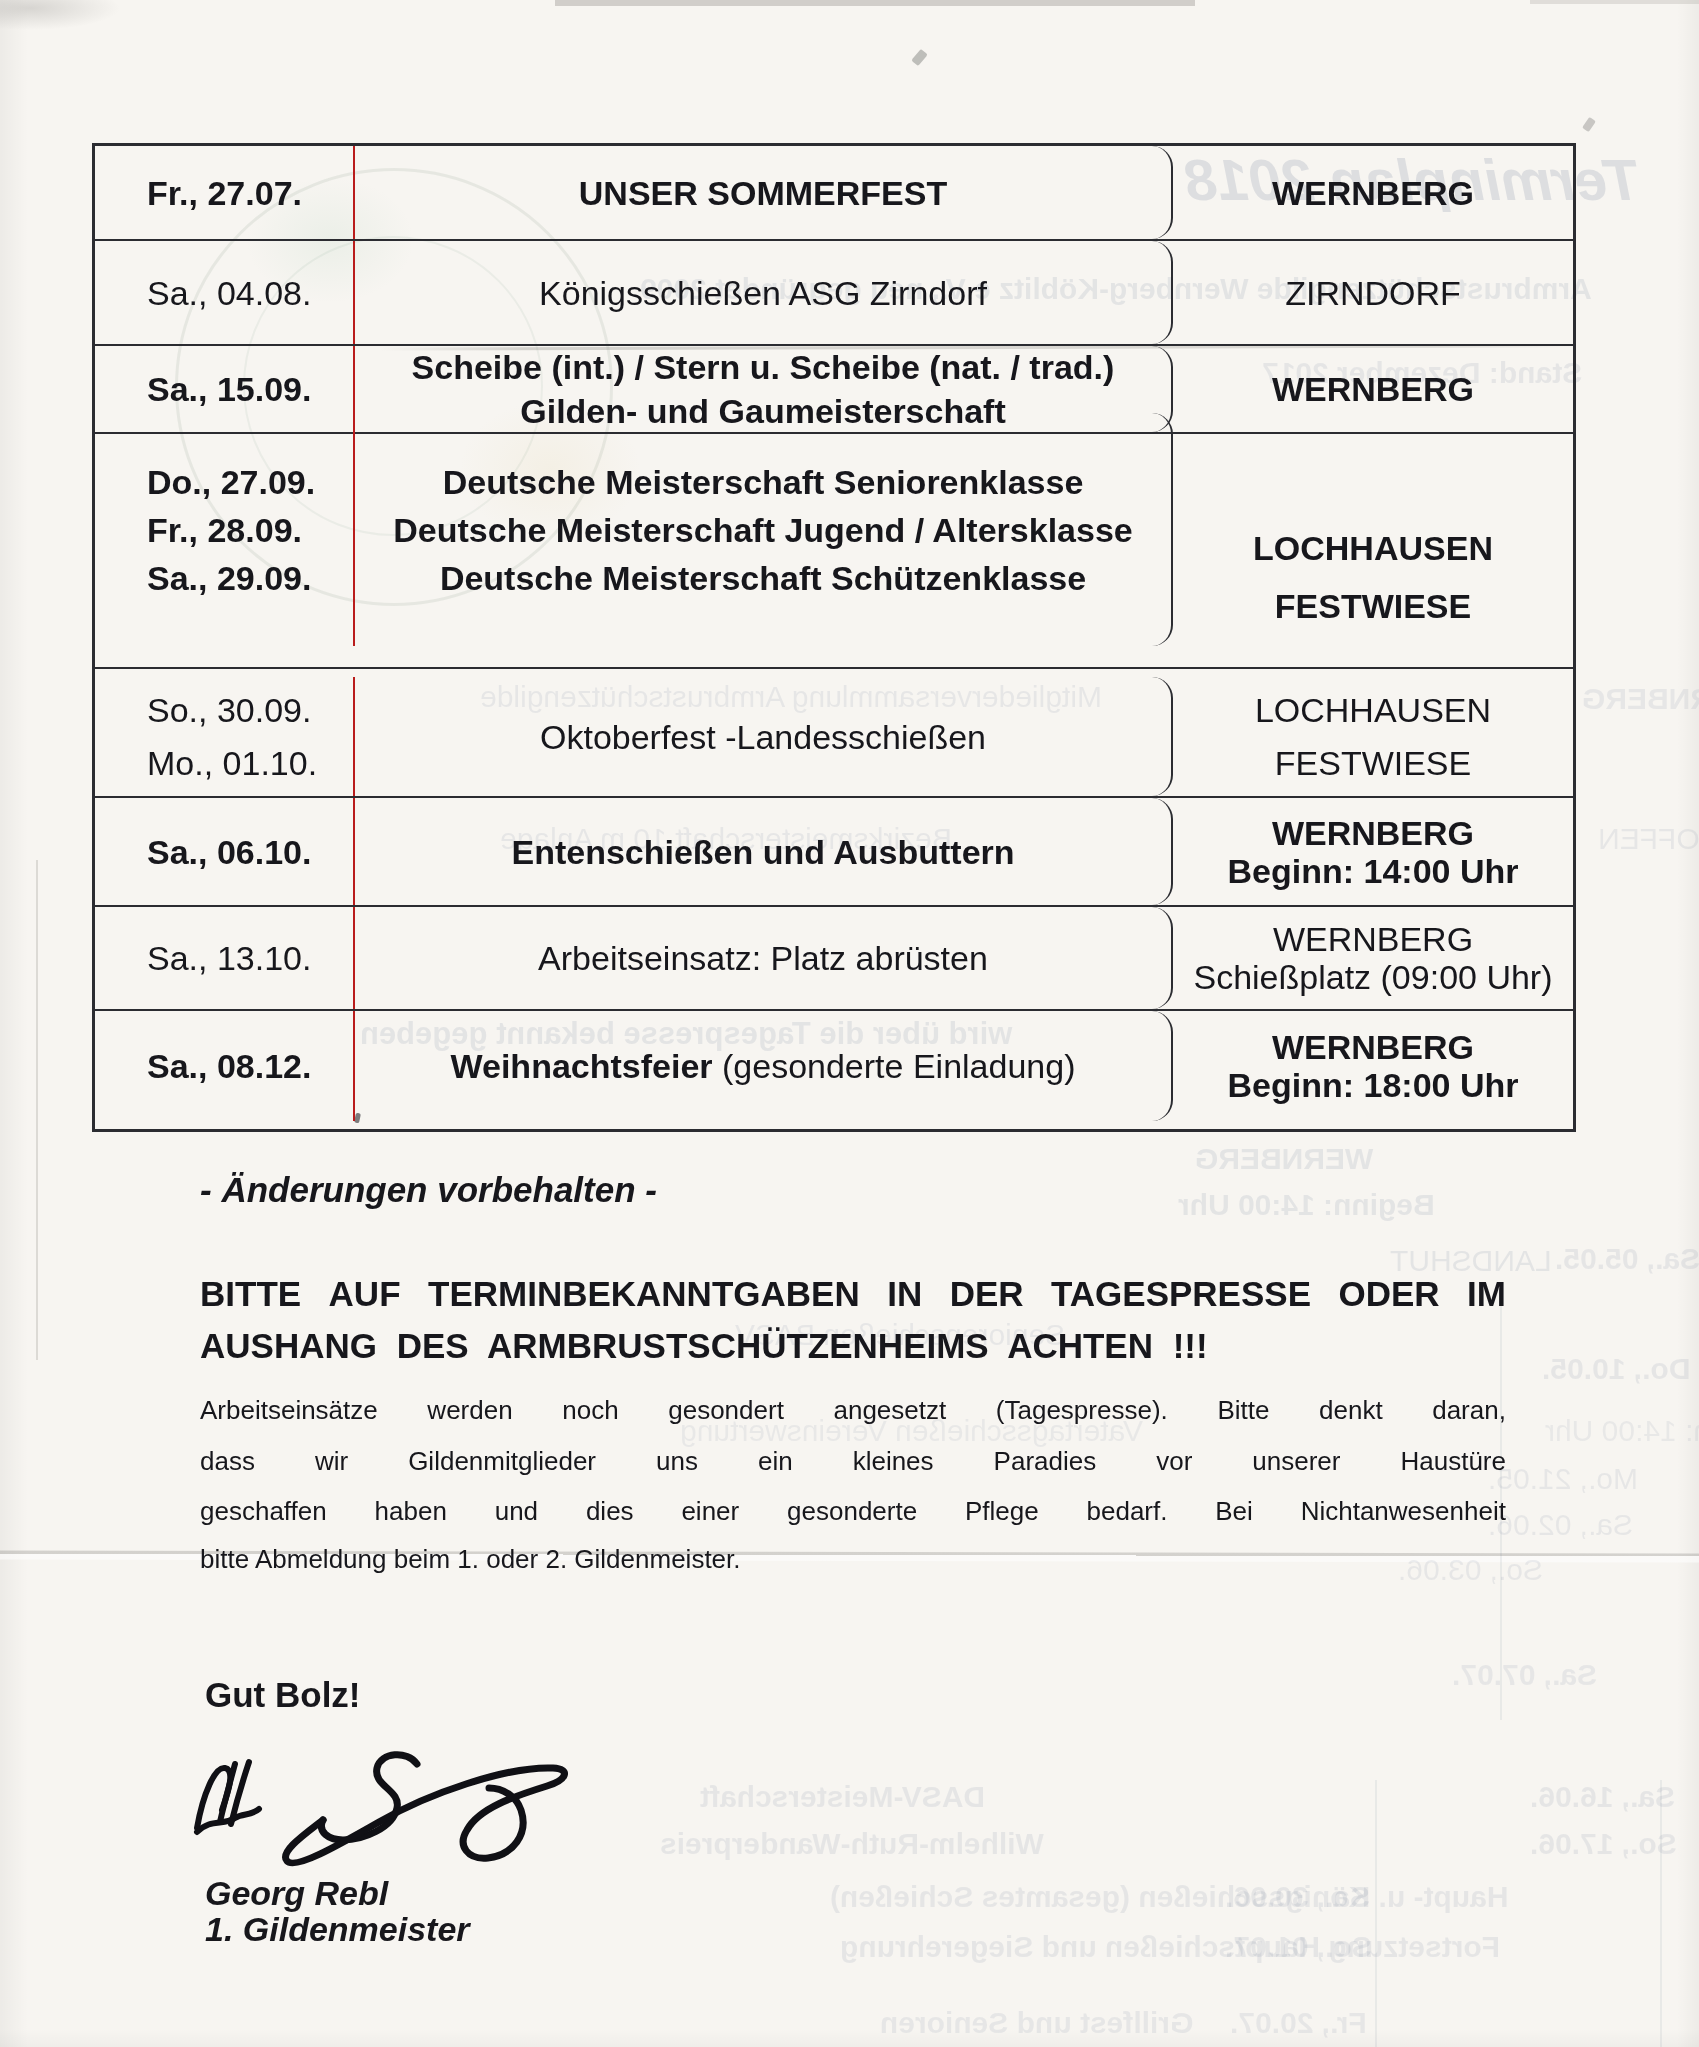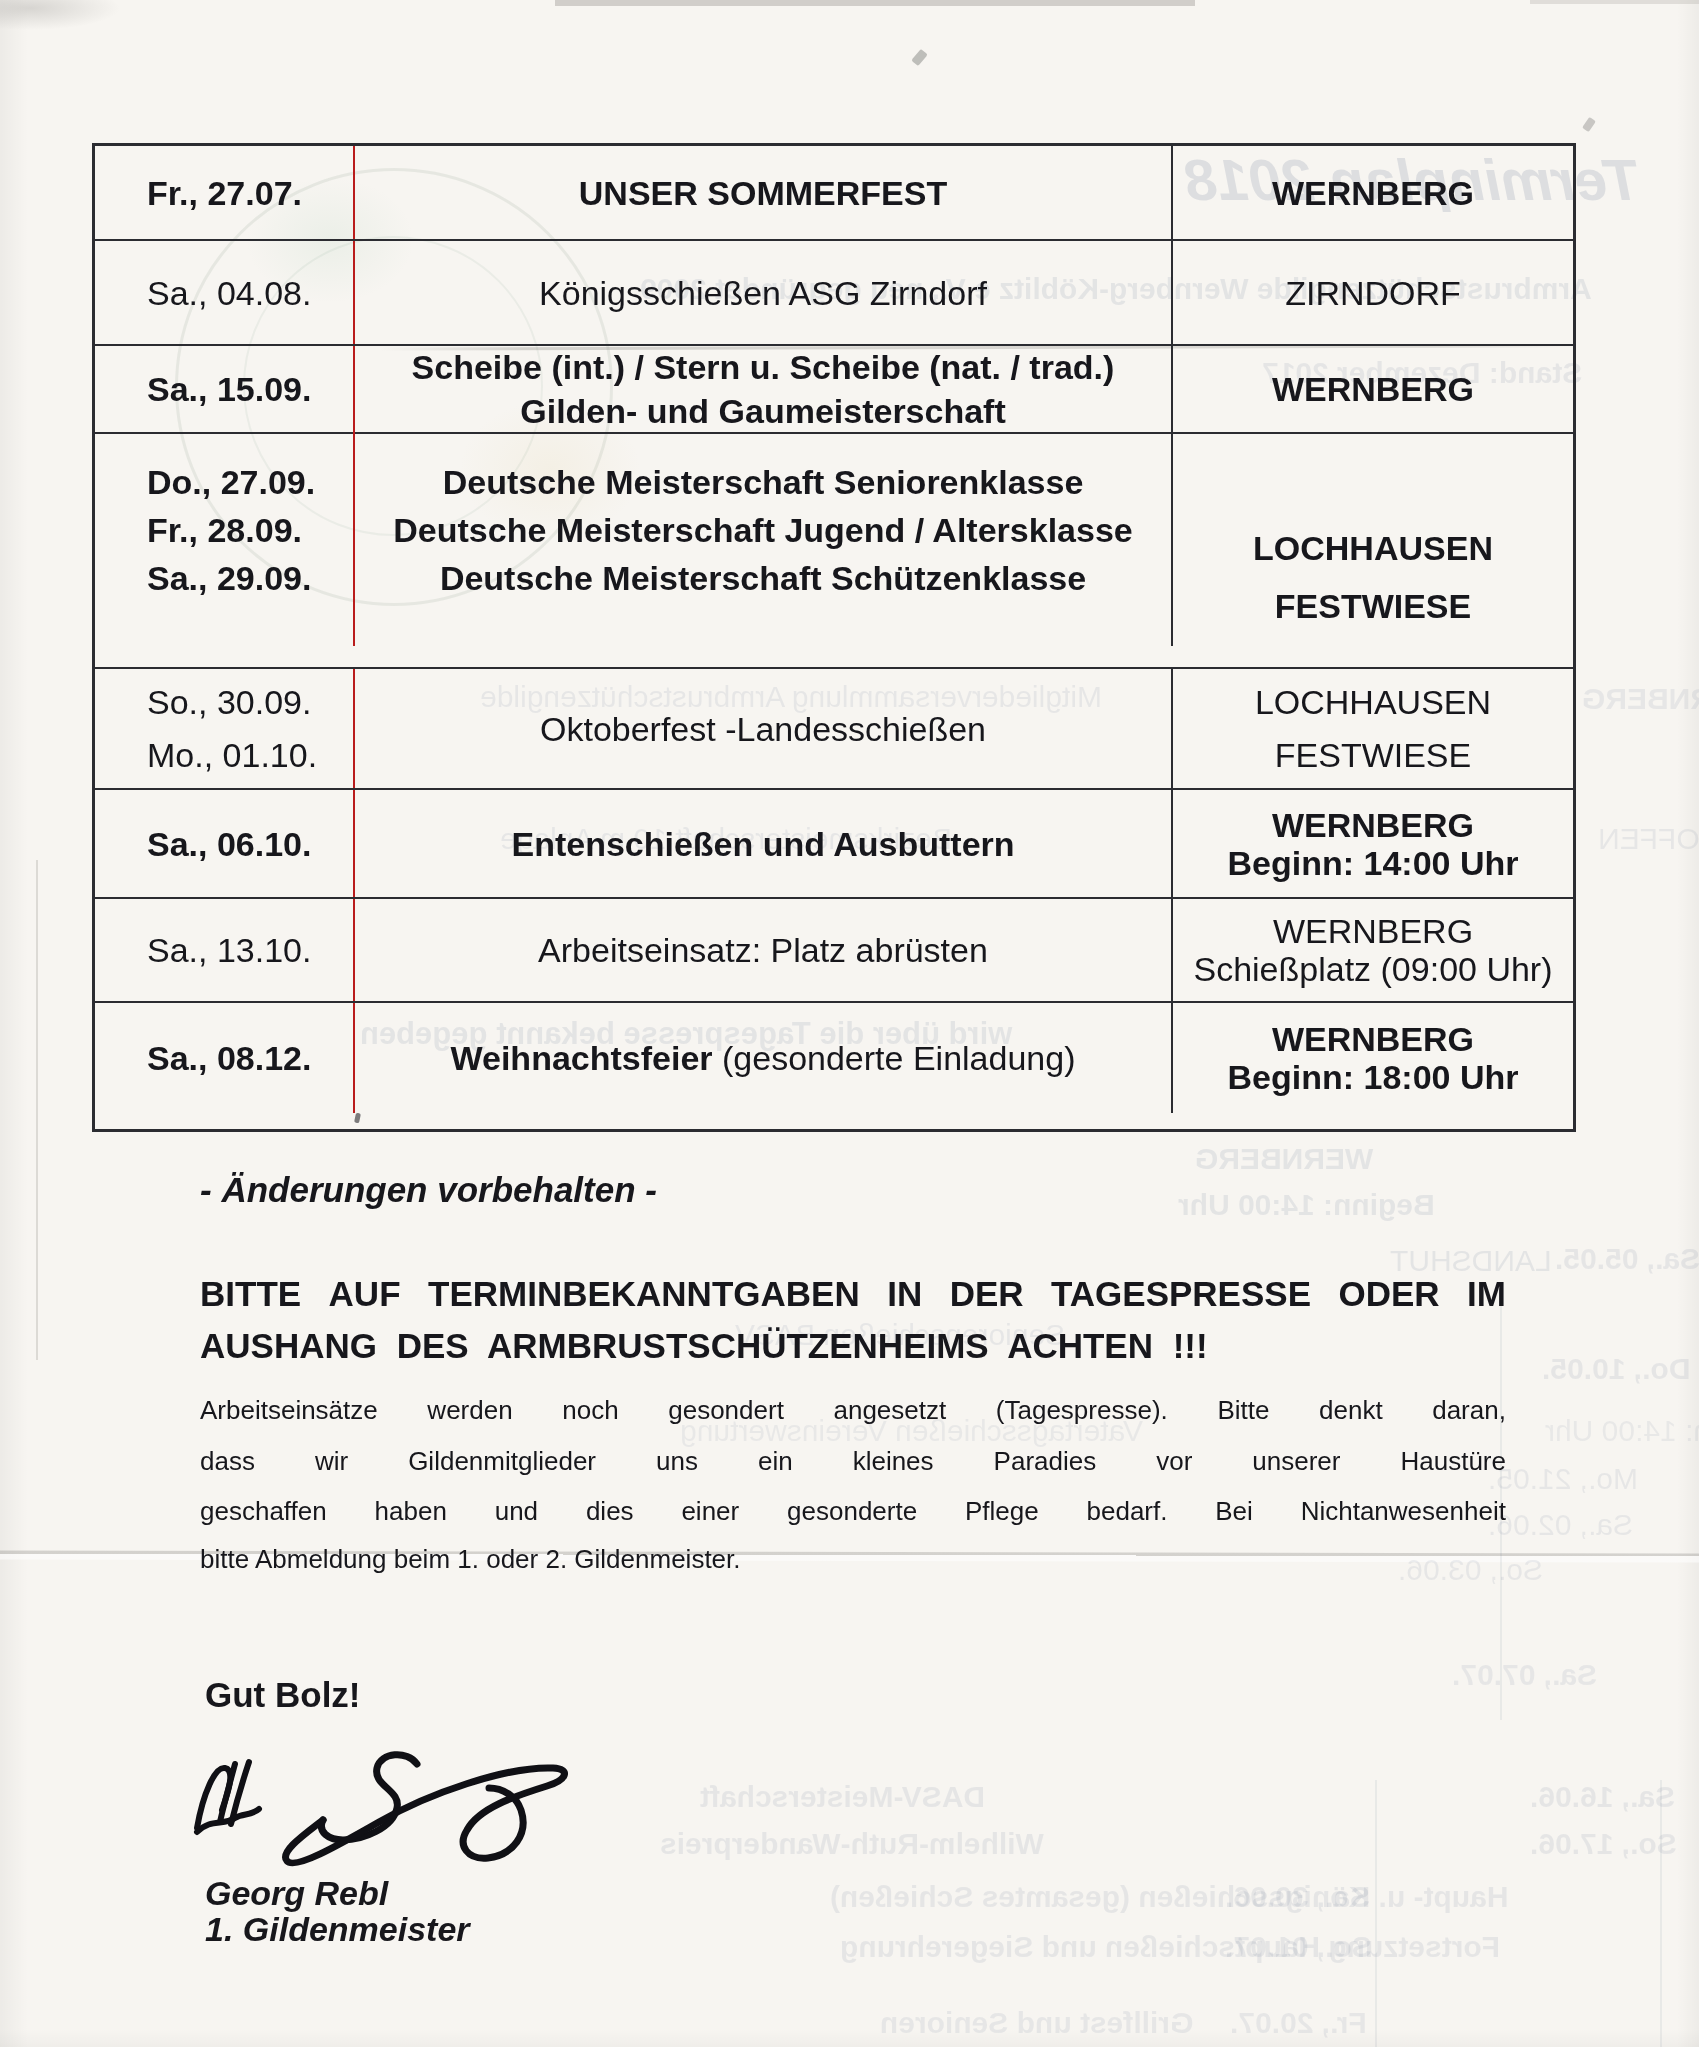--- a/index.html
+++ b/index.html
@@ -18,21 +18,21 @@
   }
   .abs{position:absolute;}
   
   #schedule{position:absolute;left:92px;top:143px;width:1484px;height:989px;
     border:3px solid #2b2c31;box-sizing:border-box;}
   .trow{display:flex;width:100%;box-sizing:border-box;border-bottom:2px solid #2b2c31;}
   .trow:last-child{border-bottom:none;}
   .cell{box-sizing:border-box;display:flex;flex-direction:column;justify-content:center;
     font-size:34px;line-height:44px;}
   .cell.dates{width:260px;border-right:2px solid #b91c1c;padding-left:52px;}
-  .cell.events{width:818px;border-right:2px solid #2b2c31;text-align:center;}
+  .cell.events{width:818px;border-right:2px solid #2b2c31;text-align:center;border-radius:21px;}
   .cell.locs{width:400px;text-align:center;line-height:38px;}
   .trow.emph{font-weight:700;}
   .trow.plain{font-weight:400;}
   
   .trow.r3 .events{line-height:44px;}
   .trow.r4 .dates,.trow.r4 .events{line-height:48px;position:relative;top:-21px;}
   .trow.r4 .locs{line-height:58px;position:relative;top:26px;}
   .trow.r5 .dates{line-height:53px;}
   .trow.r5 .locs{line-height:53px;}
   .evrest{font-weight:400;}
@@ -182,21 +182,21 @@
         <div class="cell events">
           <div>Deutsche Meisterschaft Seniorenklasse</div>
           <div>Deutsche Meisterschaft Jugend / Altersklasse</div>
           <div>Deutsche Meisterschaft Schützenklasse</div>
         </div>
         <div class="cell locs">
           <div>LOCHHAUSEN</div>
           <div>FESTWIESE</div>
         </div>
       </div>
-      <div class="trow r5 plain" style="height: 121px;">
+      <div class="trow r5 plain" style="height: 121px; margin-top: 8px;">
         <div class="cell dates">
           <div>So., 30.09.</div>
           <div>Mo., 01.10.</div>
         </div>
         <div class="cell events">
           <div>Oktoberfest -Landesschießen</div>
         </div>
         <div class="cell locs">
           <div>LOCHHAUSEN</div>
           <div>FESTWIESE</div>

